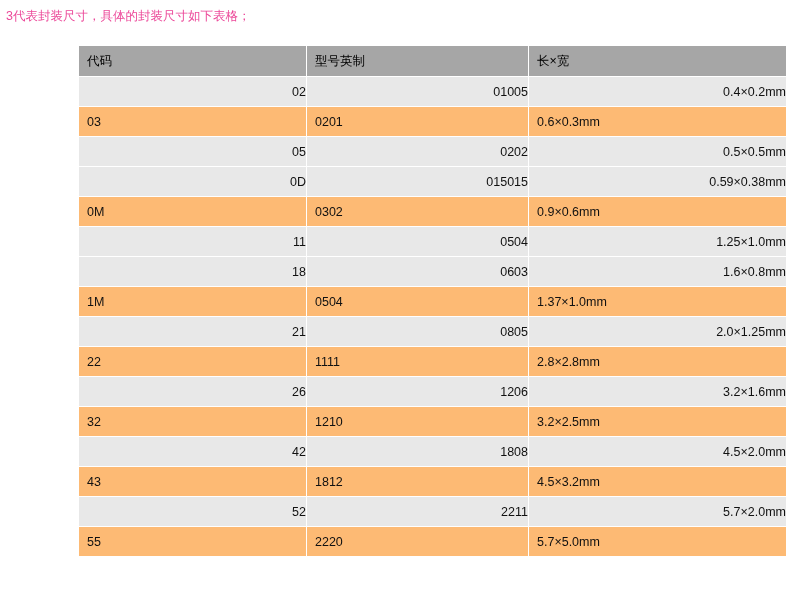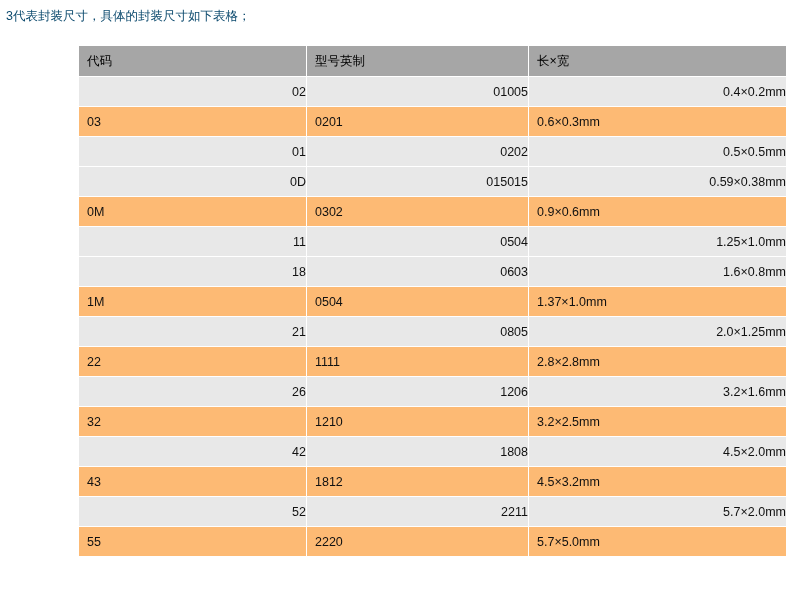--- a/index.html
+++ b/index.html
@@ -19,21 +19,21 @@
     width: 799px;
     height: 604px;
     box-sizing: border-box;
   }
   .intro {
     position: absolute;
     left: 6px;
     top: 7px;
     font-size: 12.5px;
     line-height: 18px;
-    color: #0c4a6e;
+    color: #ec4899;
     white-space: nowrap;
   }
   .table-wrap {
     position: absolute;
     left: 78px;
     top: 45px;
     width: 708px;
   }
   table.spec {
     border-collapse: collapse;
@@ -94,21 +94,21 @@
           <td>02</td>
           <td>01005</td>
           <td>0.4×0.2mm</td>
         </tr>
         <tr class="even">
           <td>03</td>
           <td>0201</td>
           <td>0.6×0.3mm</td>
         </tr>
         <tr class="odd">
-          <td>01</td>
+          <td>05</td>
           <td>0202</td>
           <td>0.5×0.5mm</td>
         </tr>
         <tr class="odd">
           <td>0D</td>
           <td>015015</td>
           <td>0.59×0.38mm</td>
         </tr>
         <tr class="even">
           <td>0M</td>

